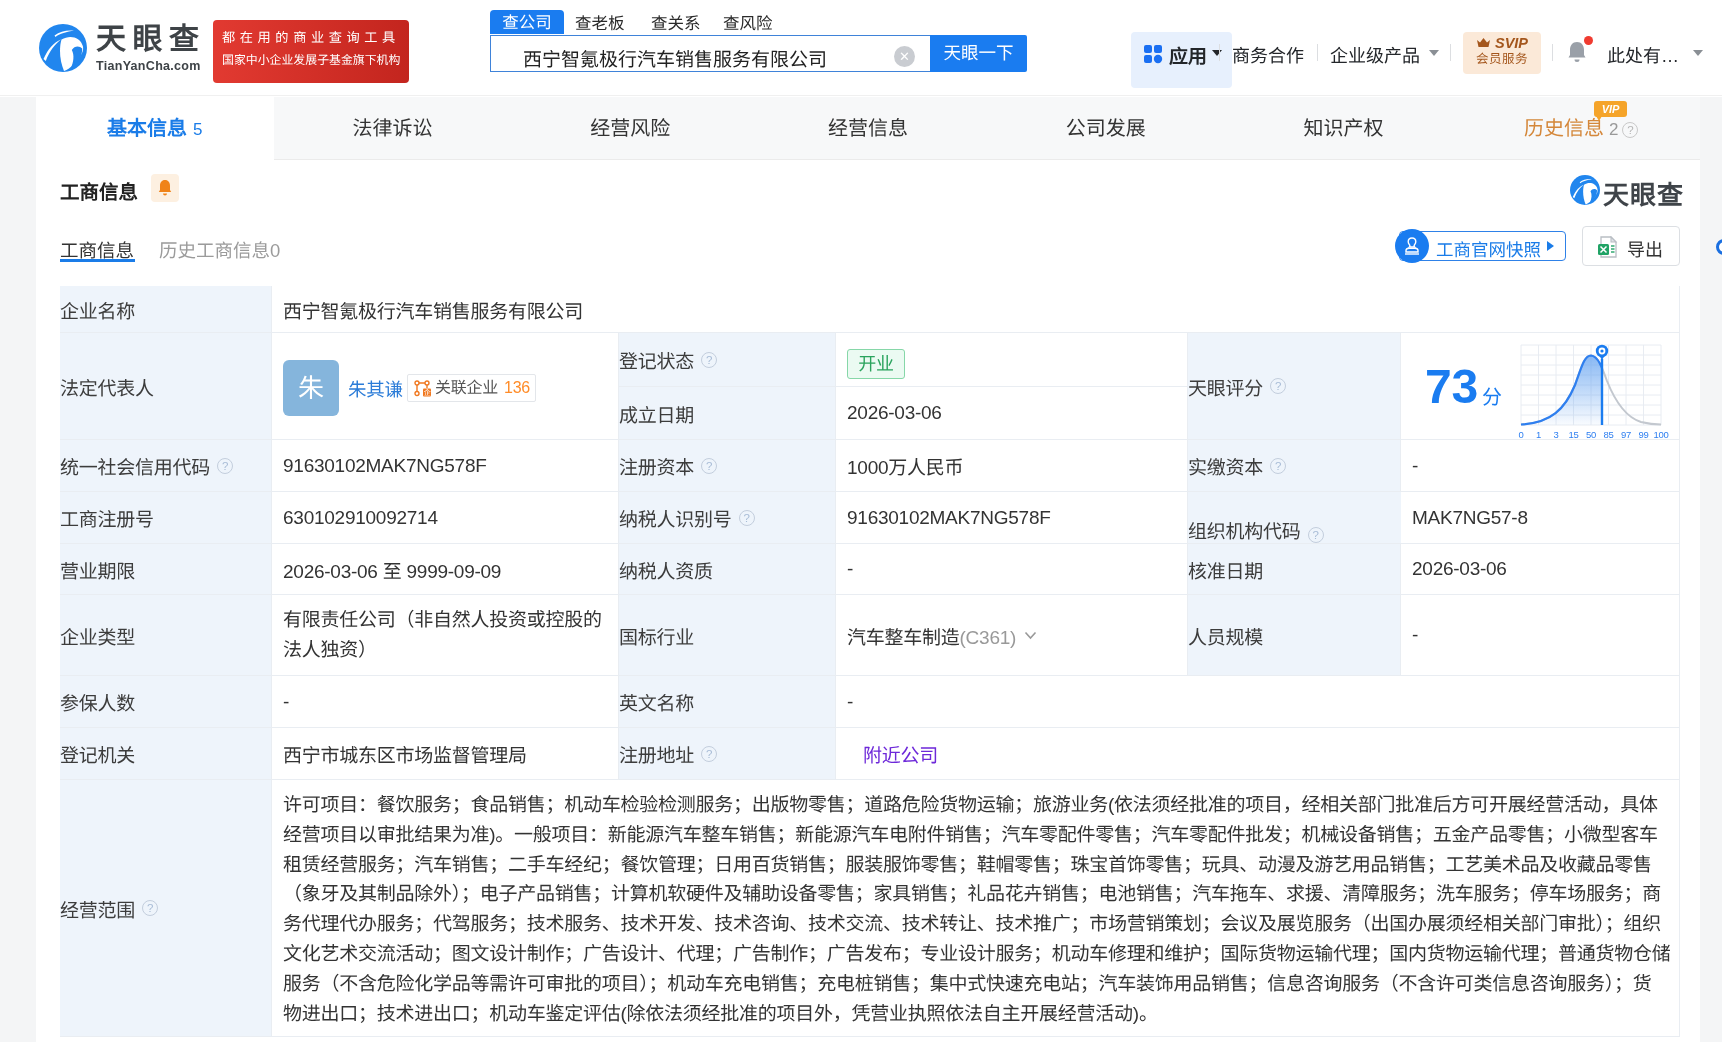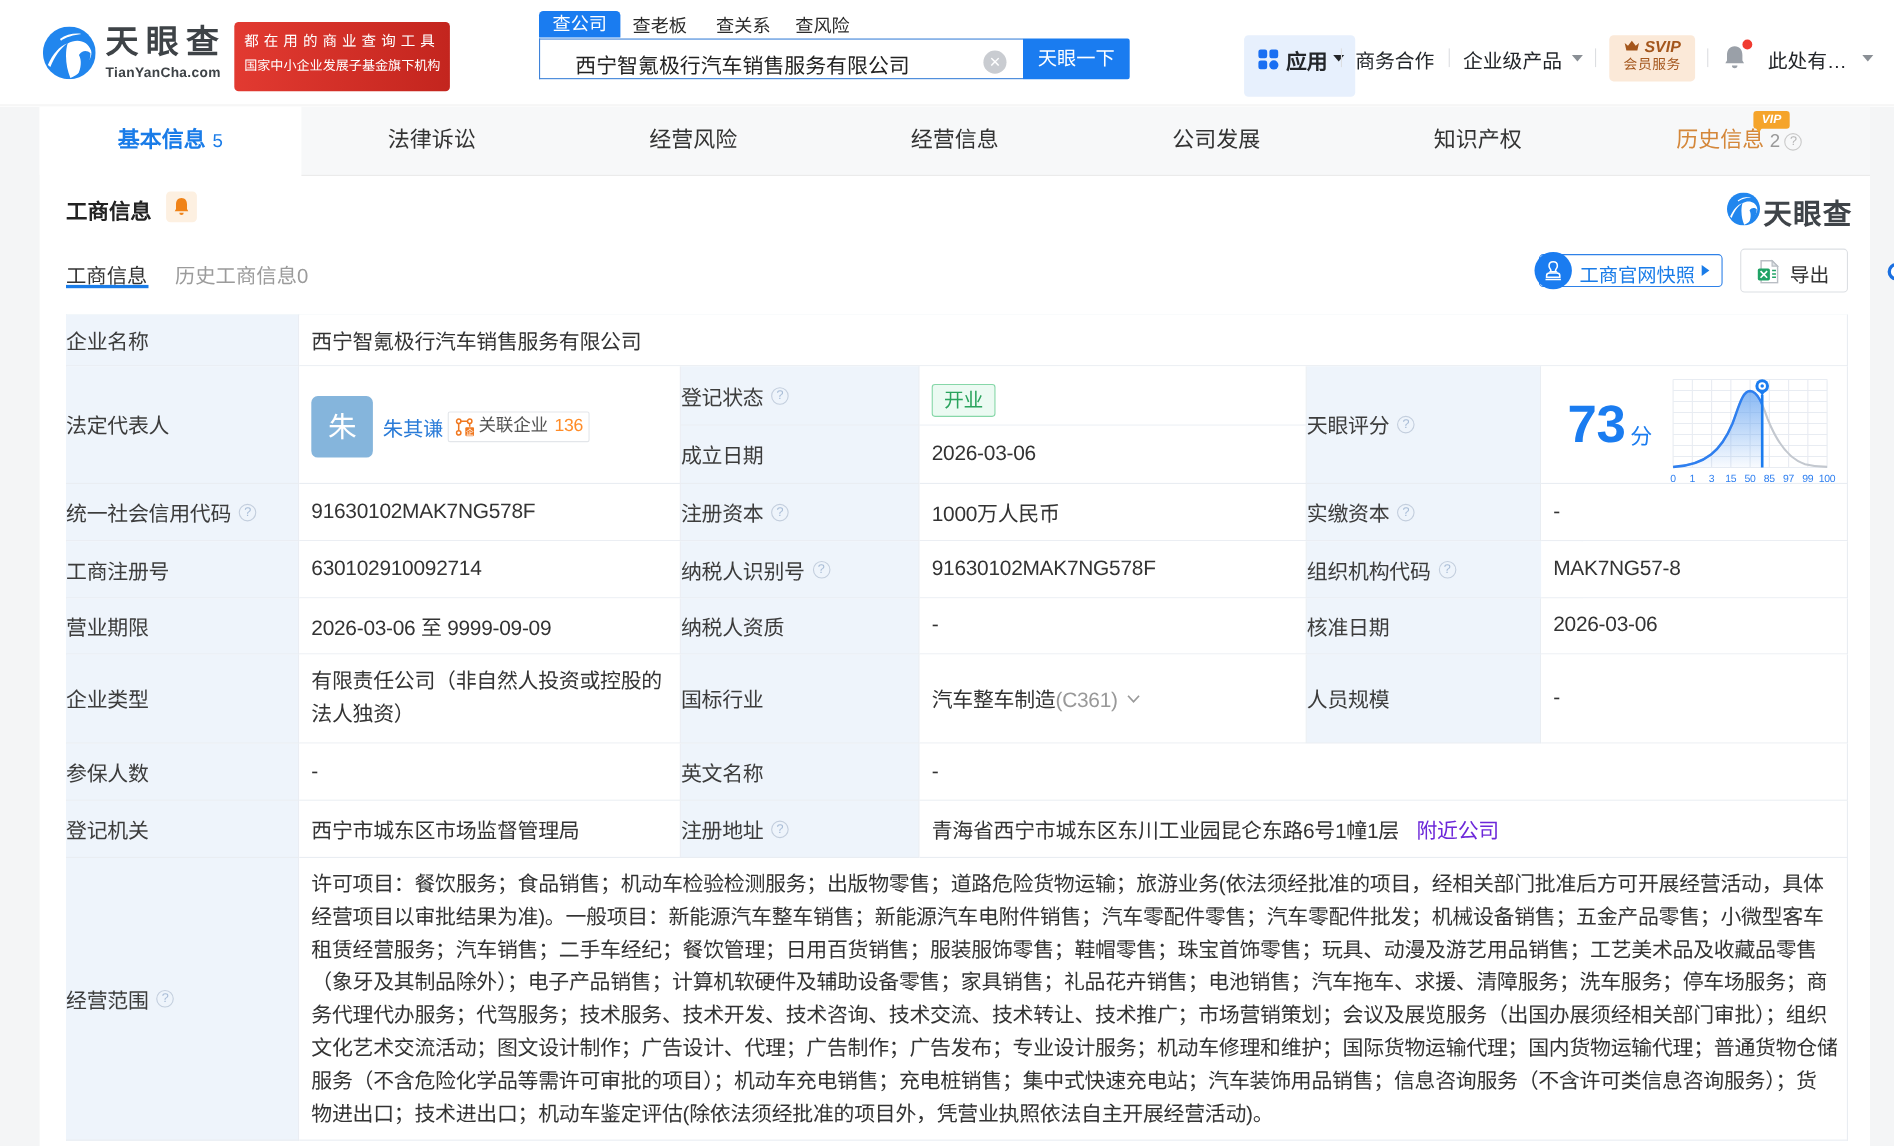--- a/index.html
+++ b/index.html
@@ -303,21 +303,21 @@
 <div class="vl" style="left:272px;top:492px;width:347px;height:52px;">
       <span>630102910092714</span>
     </div>
 <div class="lb" style="left:619px;top:492px;width:217px;height:52px;">
       <span>纳税人识别号</span>
       <span class="qm">?</span>
     </div>
 <div class="vl" style="left:836px;top:492px;width:352px;height:52px;">
       <span>91630102MAK7NG578F</span>
     </div>
-<div class="lb" style="left:1188px;top:492px;width:251px;height:52px;">
+<div class="lb" style="left:1188px;top:492px;width:251px;height:52px;align-items:flex-end;">
       <span>组织机构代码</span>
       <span class="qm">?</span>
     </div>
 <div class="vl" style="left:1401px;top:492px;width:279px;height:52px;">
       <span>MAK7NG57-8</span>
     </div>
 <div class="lb" style="left:60px;top:544px;width:212px;height:51px;">
       <span>营业期限</span>
     </div>
 <div class="vl" style="left:272px;top:544px;width:347px;height:51px;">
@@ -372,21 +372,20 @@
       <span>登记机关</span>
     </div>
 <div class="vl" style="left:272px;top:728px;width:347px;height:52px;">
       <span>西宁市城东区市场监督管理局</span>
     </div>
 <div class="lb" style="left:619px;top:728px;width:217px;height:52px;">
       <span>注册地址</span>
       <span class="qm">?</span>
     </div>
 <div class="vl" style="left:836px;top:728px;width:844px;height:52px;">
-      <span>青海省西宁市城东区东川工业园昆仑东路6号1幢1层</span>
       <span class="blue" style="margin-left:16px;">附近公司</span>
     </div>
 <div class="lb" style="left:60px;top:780px;width:212px;height:257px;justify-content:flex-start;">
       <span>经营范围</span>
       <span class="qm">?</span>
     </div>
 <div class="vl" style="left:272px;top:780px;width:1408px;height:257px;overflow:hidden;">
       <div style="position:absolute;left:11px;top:10px;line-height:29.8px;white-space:nowrap;">
         <div>许可项目：餐饮服务；食品销售；机动车检验检测服务；出版物零售；道路危险货物运输；旅游业务(依法须经批准的项目，经相关部门批准后方可开展经营活动，具体</div>
         <div>经营项目以审批结果为准)。一般项目：新能源汽车整车销售；新能源汽车电附件销售；汽车零配件零售；汽车零配件批发；机械设备销售；五金产品零售；小微型客车</div>

